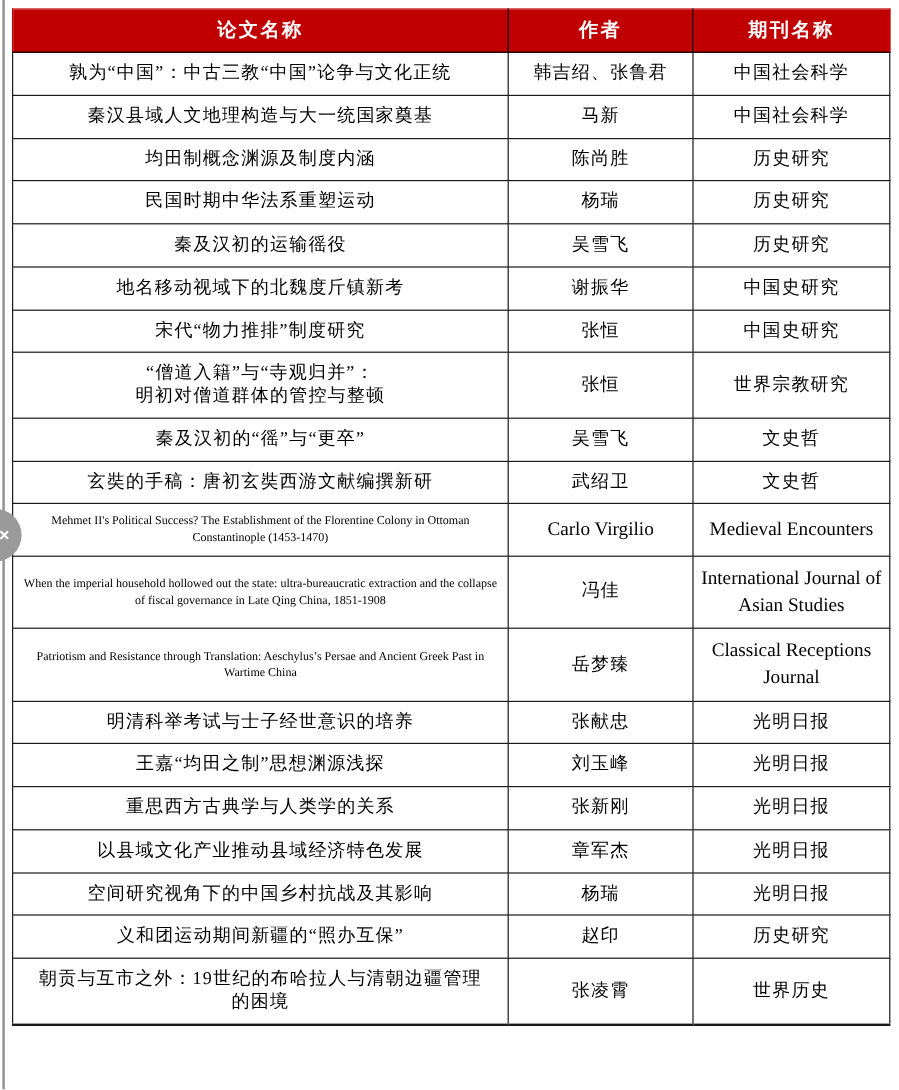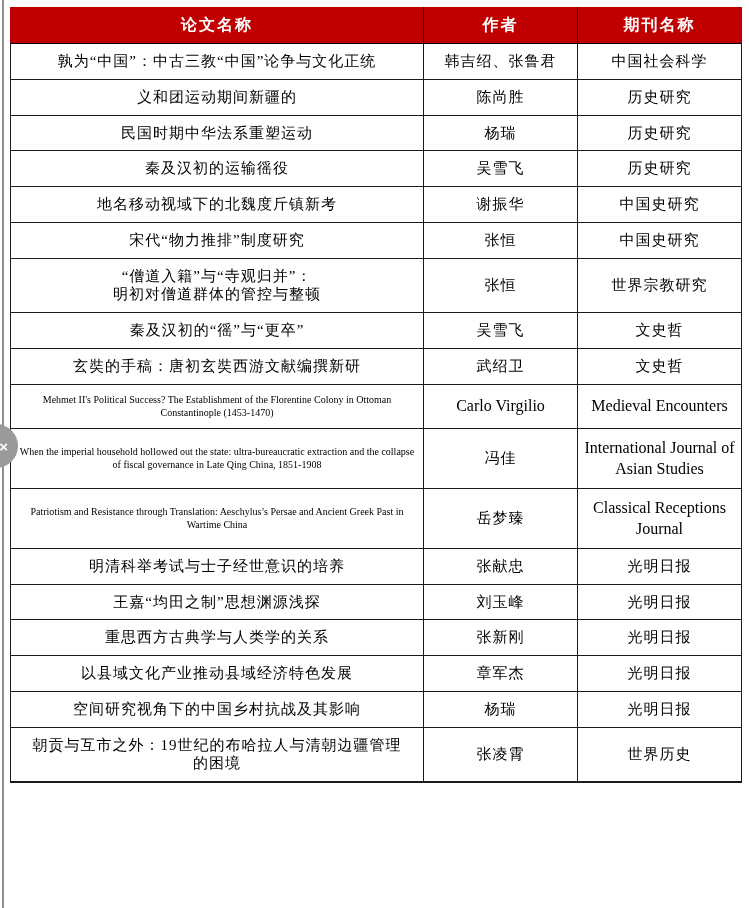--- a/index.html
+++ b/index.html
@@ -116,21 +116,26 @@
         <th>期刊名称</th>
       </tr>
     </thead>
     <tbody>
         <tr>
       <td class="title-cell">孰为“中国”：中古三教“中国”论争与文化正统</td>
       <td class="author-cell">韩吉绍、张鲁君</td>
       <td class="journal-cell">中国社会科学</td>
     </tr>
         <tr>
-      <td class="title-cell">义和团运动期间新疆的</td>
+      <td class="title-cell">秦汉县域人文地理构造与大一统国家奠基</td>
+      <td class="author-cell">马新</td>
+      <td class="journal-cell">中国社会科学</td>
+    </tr>
+        <tr>
+      <td class="title-cell">均田制概念渊源及制度内涵</td>
       <td class="author-cell">陈尚胜</td>
       <td class="journal-cell">历史研究</td>
     </tr>
         <tr>
       <td class="title-cell">民国时期中华法系重塑运动</td>
       <td class="author-cell">杨瑞</td>
       <td class="journal-cell">历史研究</td>
     </tr>
         <tr>
       <td class="title-cell">秦及汉初的运输徭役</td>
@@ -197,20 +202,25 @@
       <td class="title-cell">以县域文化产业推动县域经济特色发展</td>
       <td class="author-cell">章军杰</td>
       <td class="journal-cell">光明日报</td>
     </tr>
         <tr>
       <td class="title-cell">空间研究视角下的中国乡村抗战及其影响</td>
       <td class="author-cell">杨瑞</td>
       <td class="journal-cell">光明日报</td>
     </tr>
         <tr>
+      <td class="title-cell">义和团运动期间新疆的“照办互保”</td>
+      <td class="author-cell">赵印</td>
+      <td class="journal-cell">历史研究</td>
+    </tr>
+        <tr>
       <td class="title-cell">朝贡与互市之外：19世纪的布哈拉人与清朝边疆管理
 的困境</td>
       <td class="author-cell">张凌霄</td>
       <td class="journal-cell">世界历史</td>
     </tr>
       </tbody>
   </table>
 
   <div class="float-btn">
     <span class="glyph">×</span>

